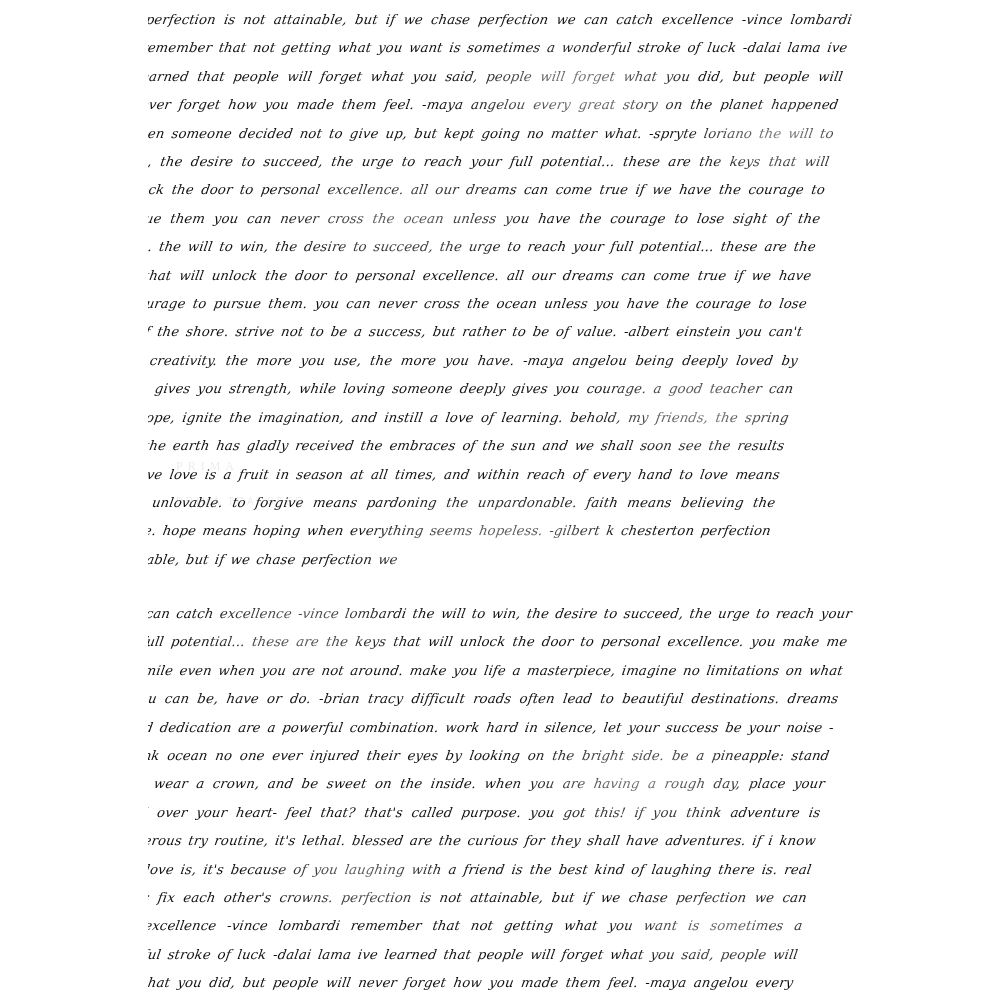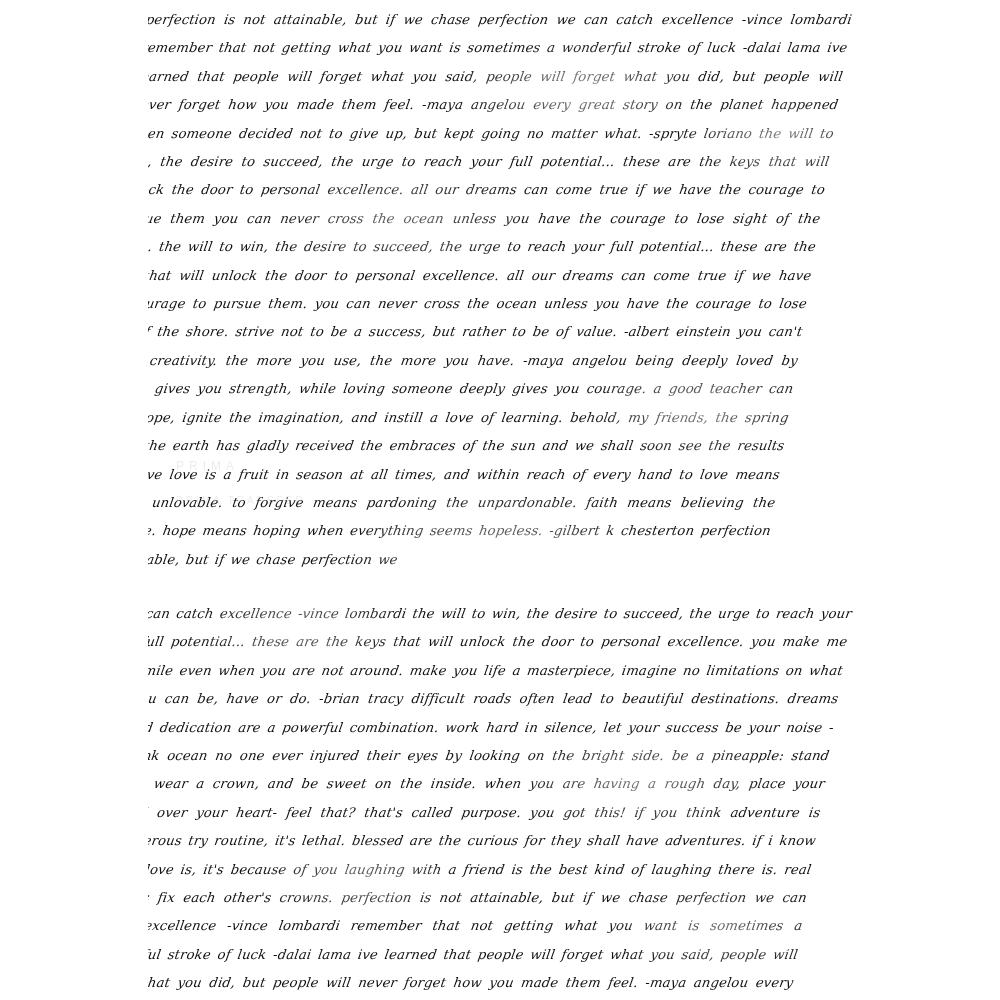--- a/index.html
+++ b/index.html
@@ -73,21 +73,21 @@
   }
   .watermark .wm-line1 {
     font-family: "DejaVu Serif", serif;
     font-style: italic;
     font-size: 30px;
     color: #8a8a8a;
     line-height: 30px;
     letter-spacing: 1px;
   }
   .watermark .wm-line2 {
-    font-family: Liberation Sans, sans-serif;
+    font-family: Liberation Serif, serif;
     font-size: 12px;
     letter-spacing: 5px;
     color: #8a8a8a;
     margin-top: 4px;
   }
   .watermark .wm-line3 {
     font-family: "Liberation Sans", sans-serif;
     font-size: 10px;
     letter-spacing: 3px;
     color: #8a8a8a;

